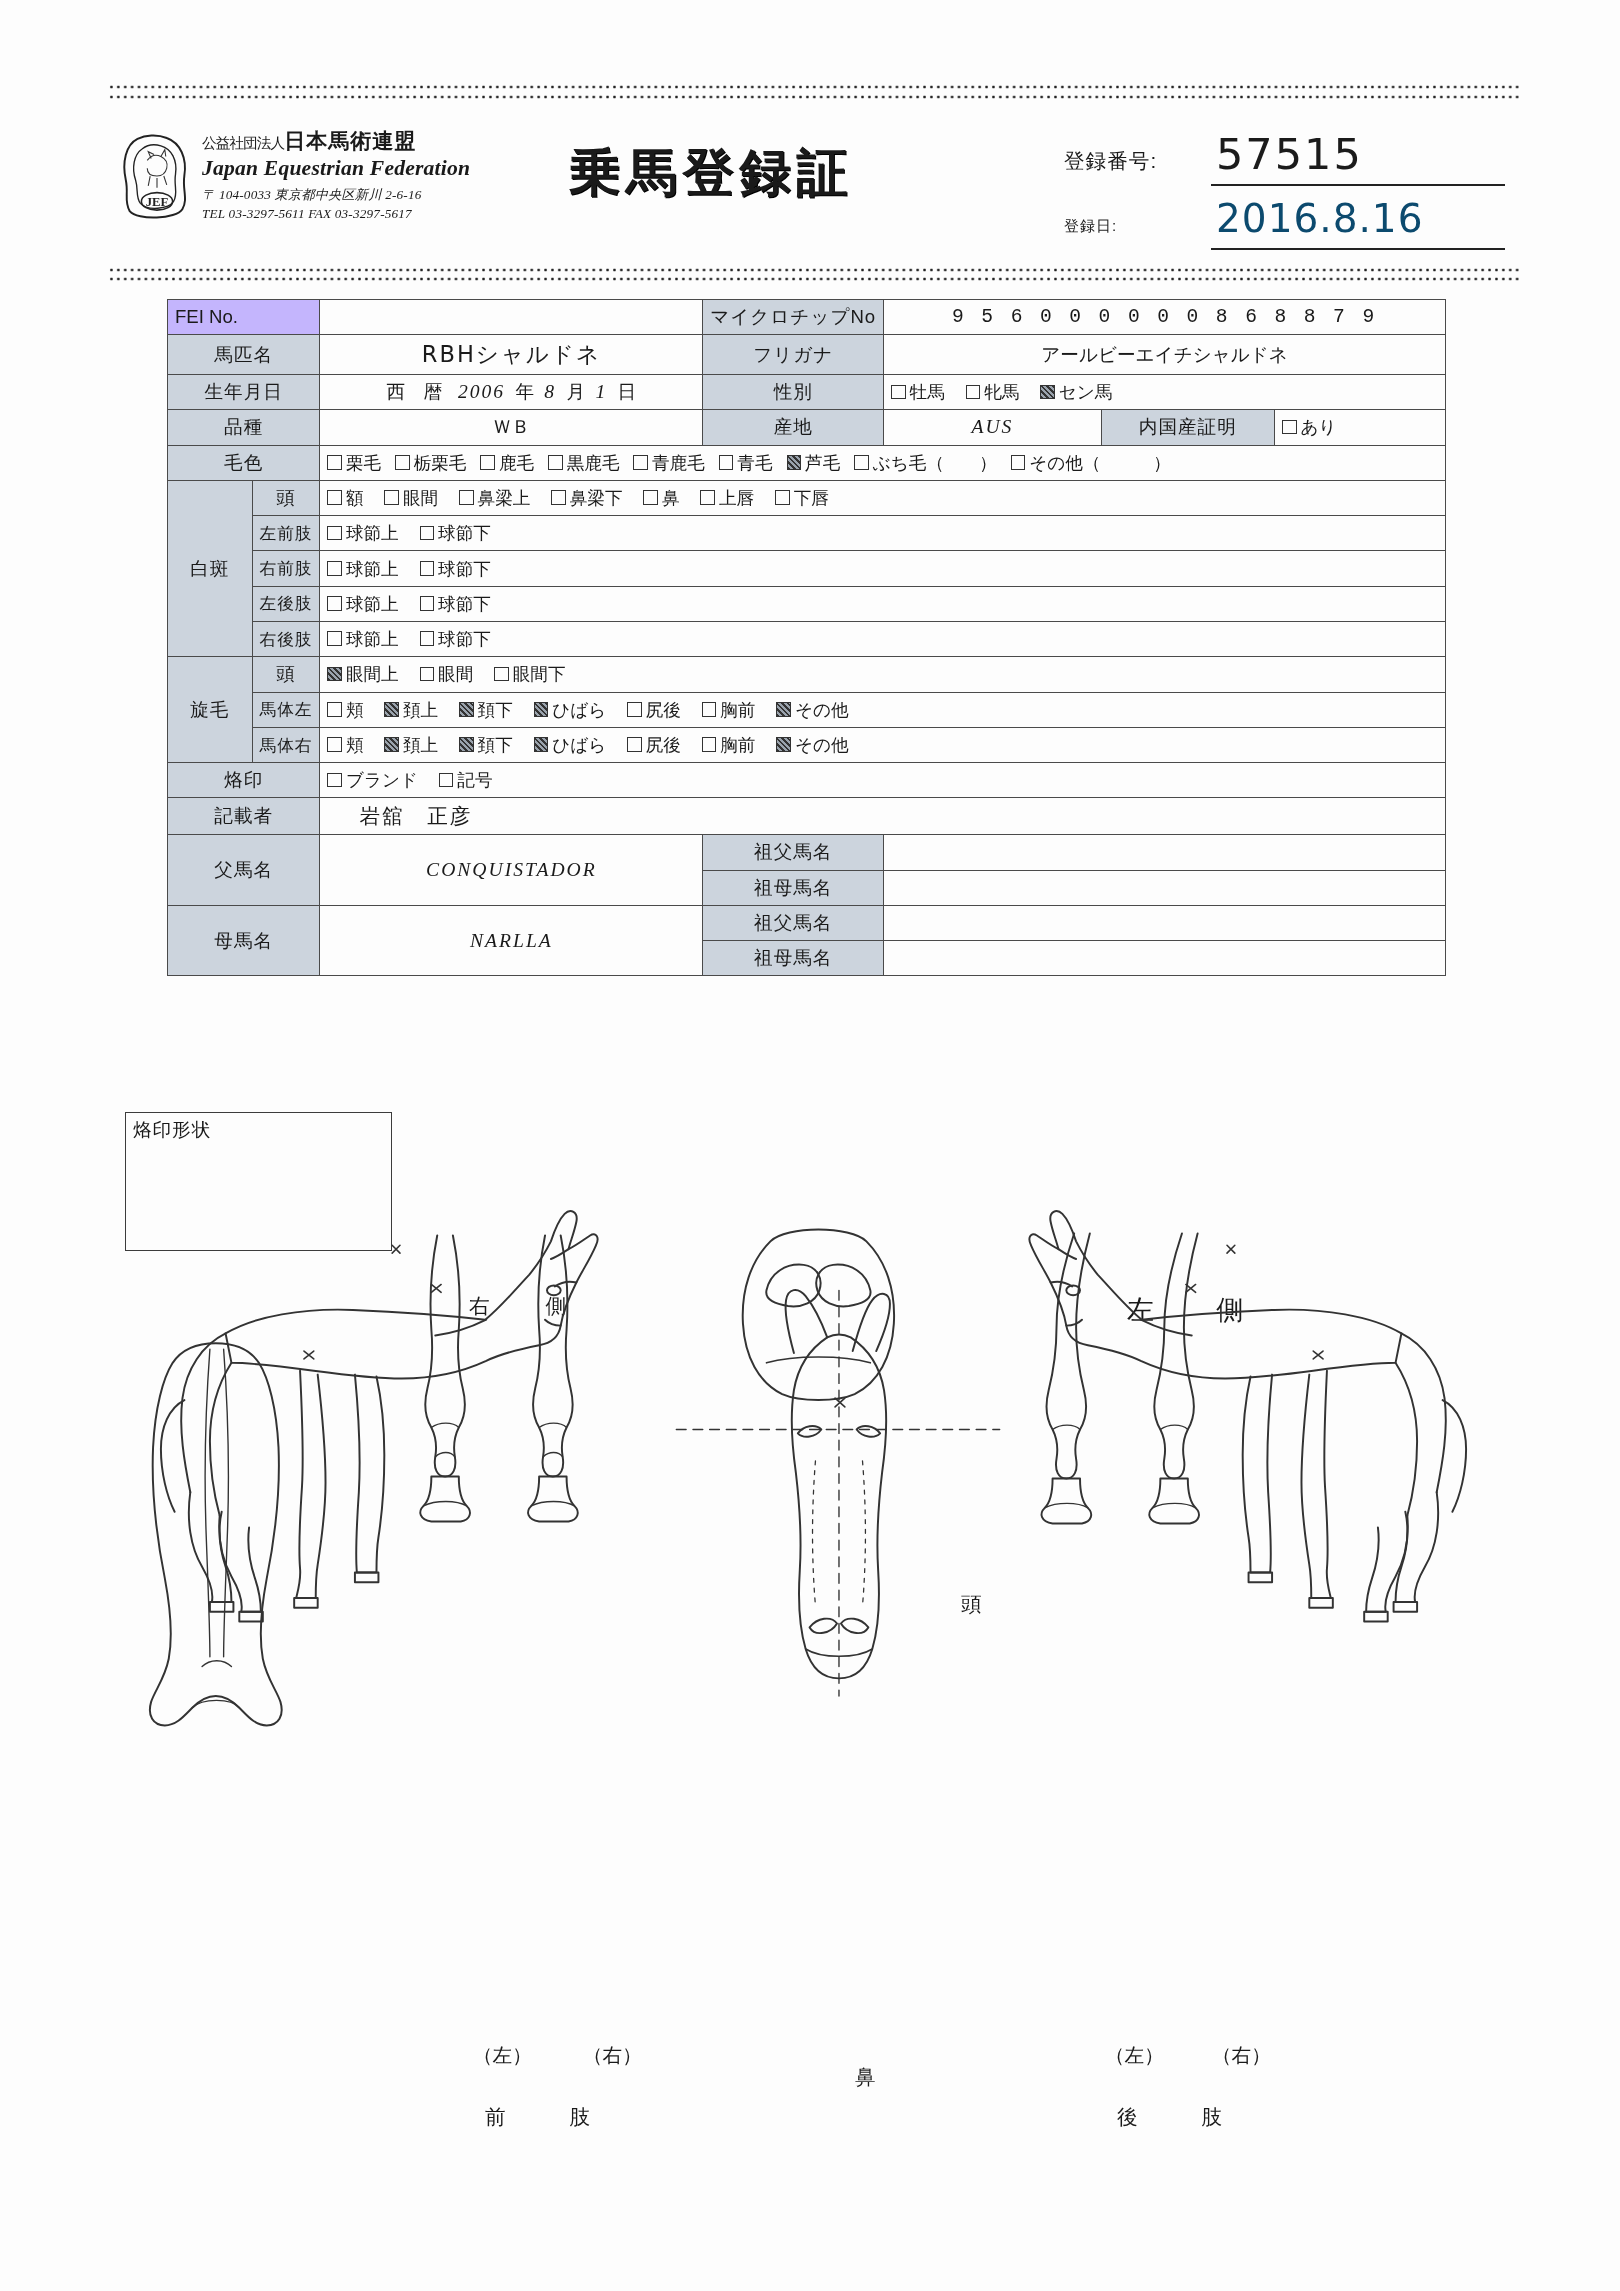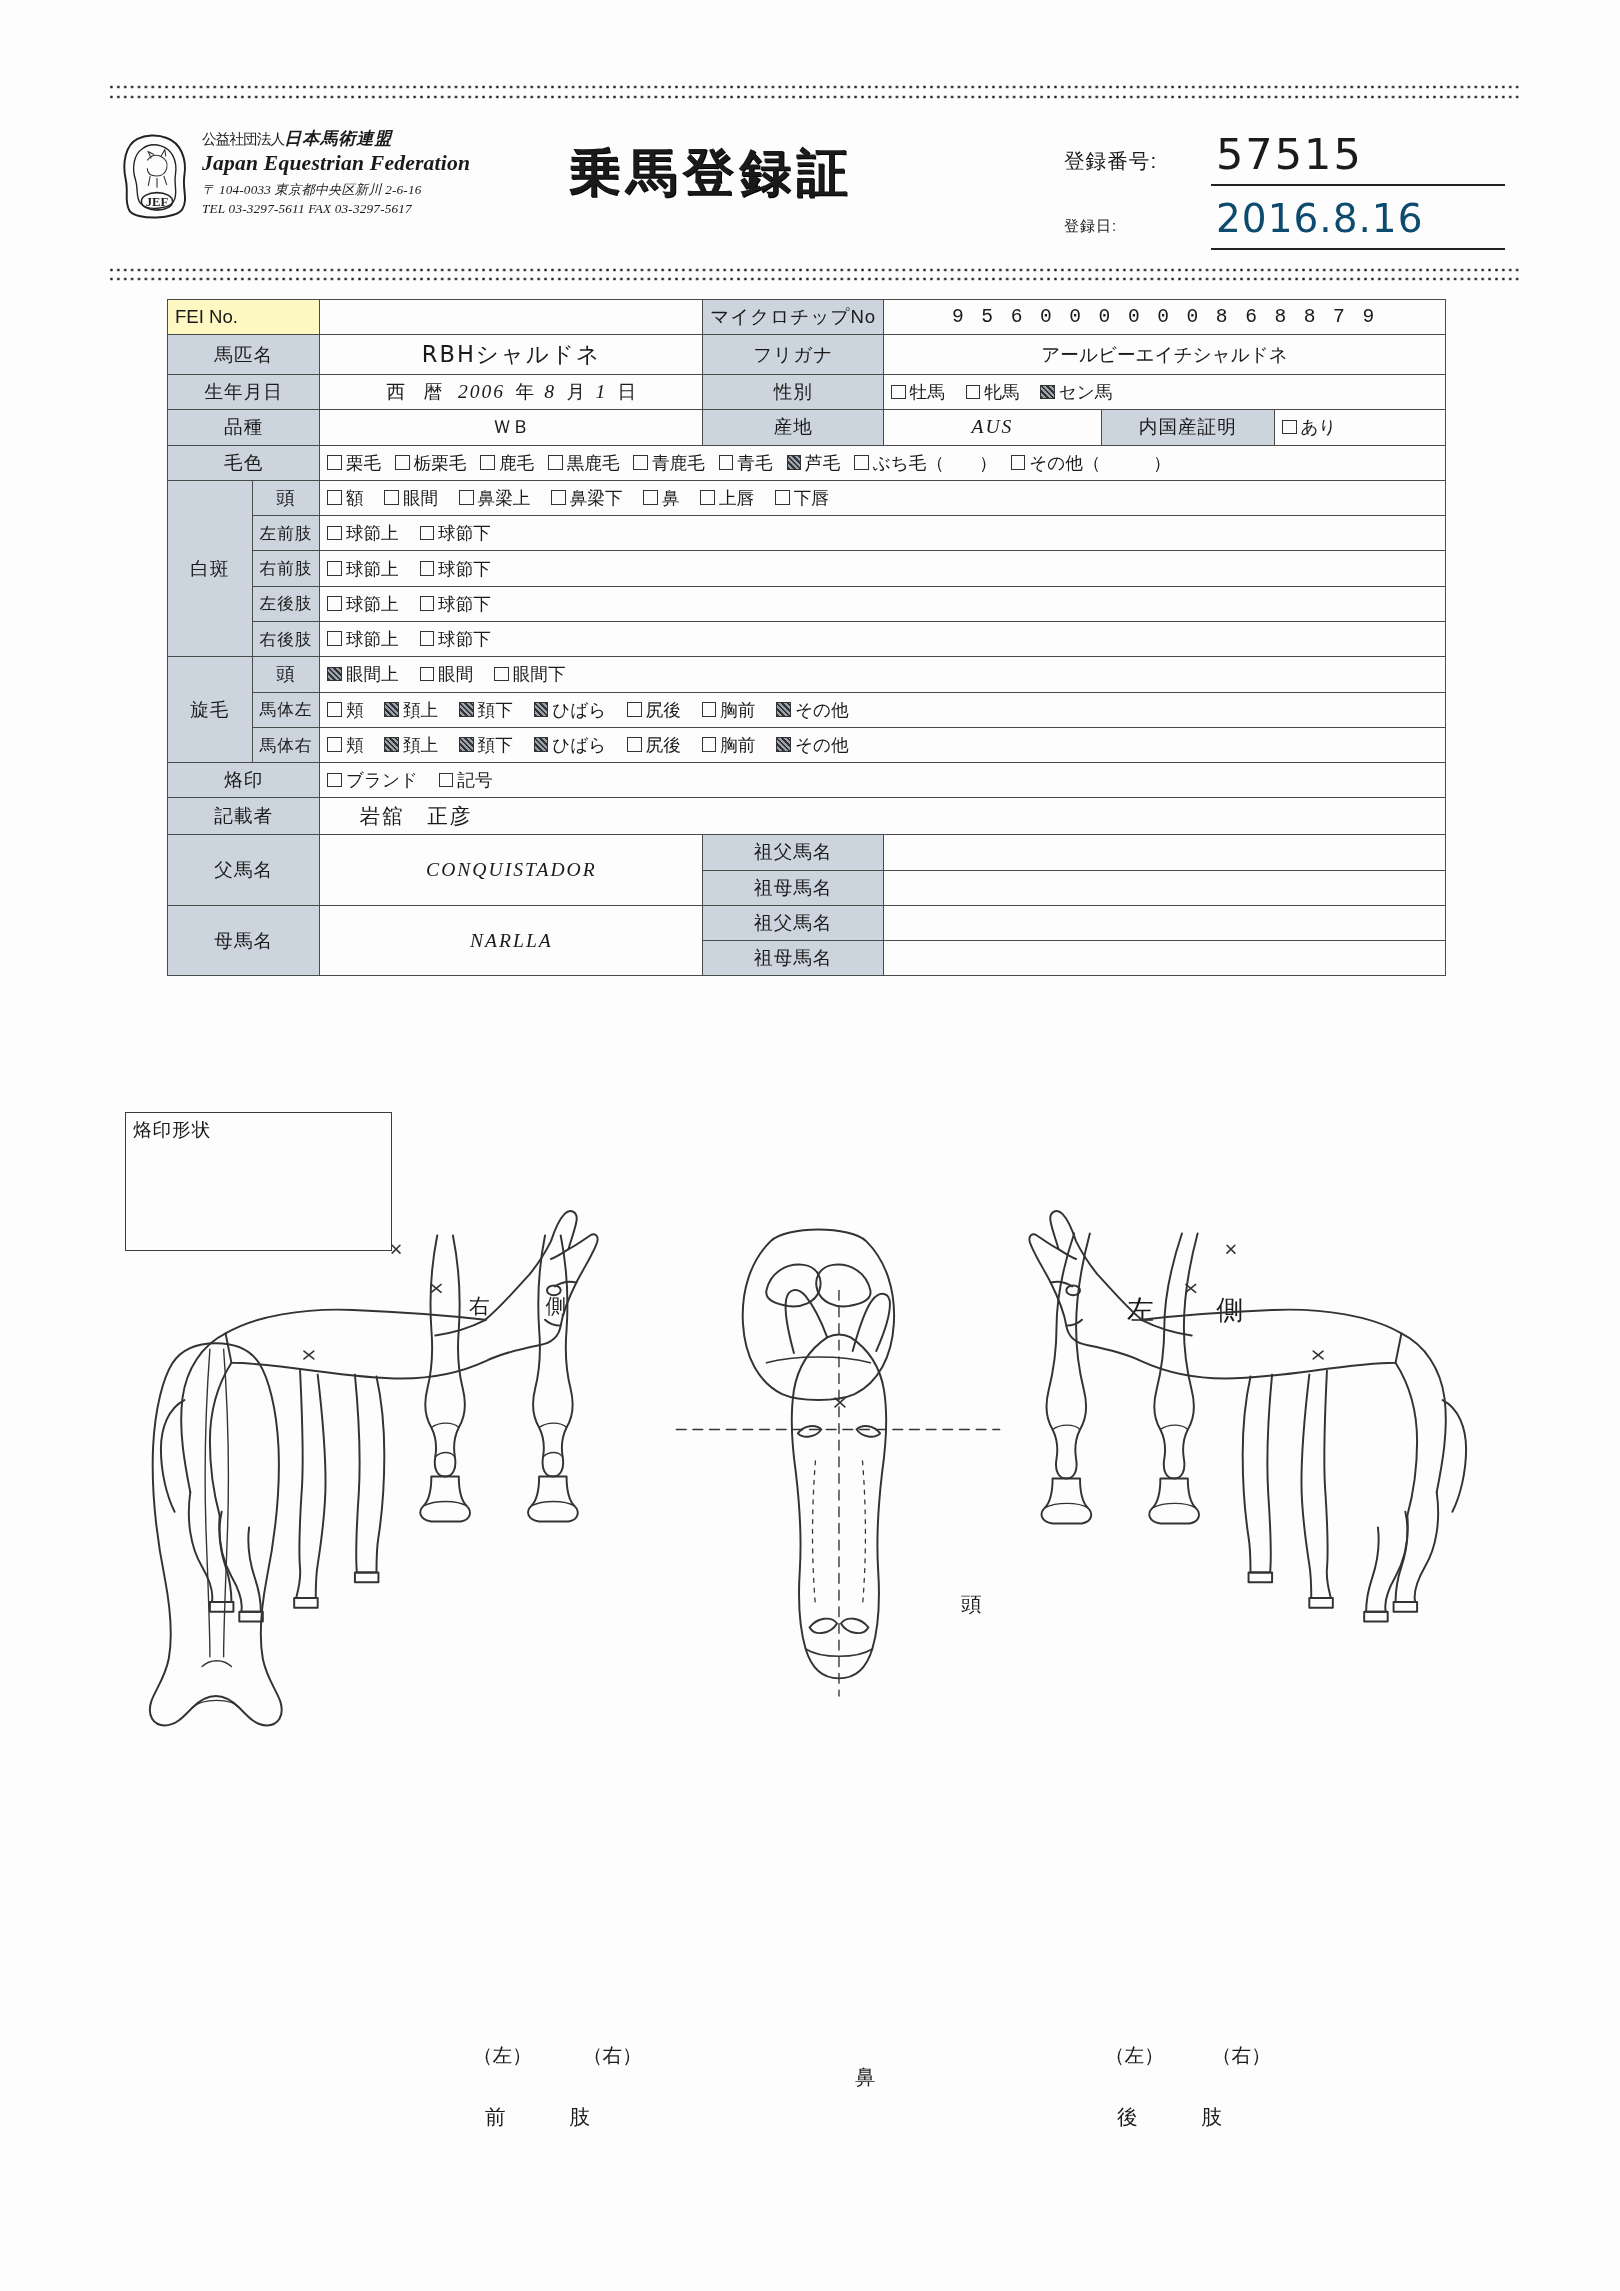--- a/index.html
+++ b/index.html
@@ -14,39 +14,39 @@
   .rule.top2{top:94px;}
   .rule.bot{top:267px;}
   .rule.bot2{top:276px;}
 
   
   .header{position:absolute;left:108px;top:125px;width:1411px;height:127px;}
   .jef-logo{position:absolute;left:9.8px;top:7.8px;width:78px;height:84px;}
   .jef-logo svg{display:block;}
   .org-block{position:absolute;left:94px;top:2px;width:353px;}
   .org-jp{font-size:14.7px;letter-spacing:-1px;display:inline-block;vertical-align:bottom;}
-  .org-jp b{font-size:17px;font-weight:700;letter-spacing:1px;font-style:italic;}
+  .org-jp b{font-size:21px;font-weight:700;letter-spacing:1px;}
   .org-en{font-family:"Liberation Serif","DejaVu Serif",serif;font-style:italic;font-size:21.6px;font-weight:700;margin-top:1px;letter-spacing:0.2px;}
   .org-addr{font-family:"Liberation Serif","DejaVu Serif",serif;font-style:italic;font-size:13.2px;margin-top:4.9px;letter-spacing:0.2px;}
   .org-tel{font-family:"Liberation Serif","DejaVu Serif",serif;font-style:italic;font-size:13.2px;margin-top:2px;letter-spacing:0.2px;}
   .title{position:absolute;left:461px;top:13.7px;font-size:51px;font-weight:700;letter-spacing:5.9px;
          font-family:"DejaVu Sans","Liberation Sans",sans-serif;
          text-shadow:1px 1px 0 #000;}
   .reg-no-lbl{position:absolute;left:956px;top:21.6px;font-size:20.6px;letter-spacing:1px;}
   .reg-date-lbl{position:absolute;left:956px;top:92px;font-size:15px;letter-spacing:1px;}
   .reg-no-val{position:absolute;left:1108px;top:3.9px;font-size:43px;letter-spacing:2px;color:#1b1b1b;font-family:"DejaVu Sans",sans-serif;}
   .reg-date-val{position:absolute;left:1108px;top:71px;font-size:39px;letter-spacing:1px;color:#0c4a6e;font-family:"DejaVu Sans",sans-serif;}
   .uline{position:absolute;background:#222;height:2px;}
 
   
   .tbl{position:absolute;left:167px;top:299px;width:1279px;border-collapse:collapse;
        font-size:18.6px;}
   .tbl td{border:1.4px solid #4a4a4a;padding:3.9px 6.9px;height:26.5px;vertical-align:middle;}
   .lbl{background:#ccd4dd;text-align:center;white-space:nowrap;font-size:18.6px;letter-spacing:1px;}
-  .lbl-l{background:#fef9c3;text-align:left;padding-left:9.8px;white-space:nowrap;}
+  .lbl-l{background:#c4b5fd;text-align:left;padding-left:9.8px;white-space:nowrap;}
   .ctr{text-align:center;}
   .hand{font-family:"DejaVu Sans",sans-serif;font-size:22.5px;letter-spacing:2px;}
   .mono{font-family:"Liberation Mono","DejaVu Sans Mono",monospace;font-size:19.6px;letter-spacing:2.9px;}
   .serif-i{font-family:"Liberation Serif","DejaVu Serif",serif;font-style:italic;font-size:19.6px;letter-spacing:2px;}
   .cbx{display:inline-block;width:12.7px;height:12.7px;border:1.4px solid #333;margin-right:3.9px;vertical-align:-1px;}
   .cbx.filled{background:#5f6b78;border-color:#333;
       background-image:repeating-linear-gradient(45deg,#333 0 2px,#9aa3ad 2px 3.9px);}
   .opt{display:inline-block;margin-right:15.7px;white-space:nowrap;font-size:17.6px;}
   .opt.tight{margin-right:8.8px;}
   .small{font-size:16.7px;text-align:center;}

